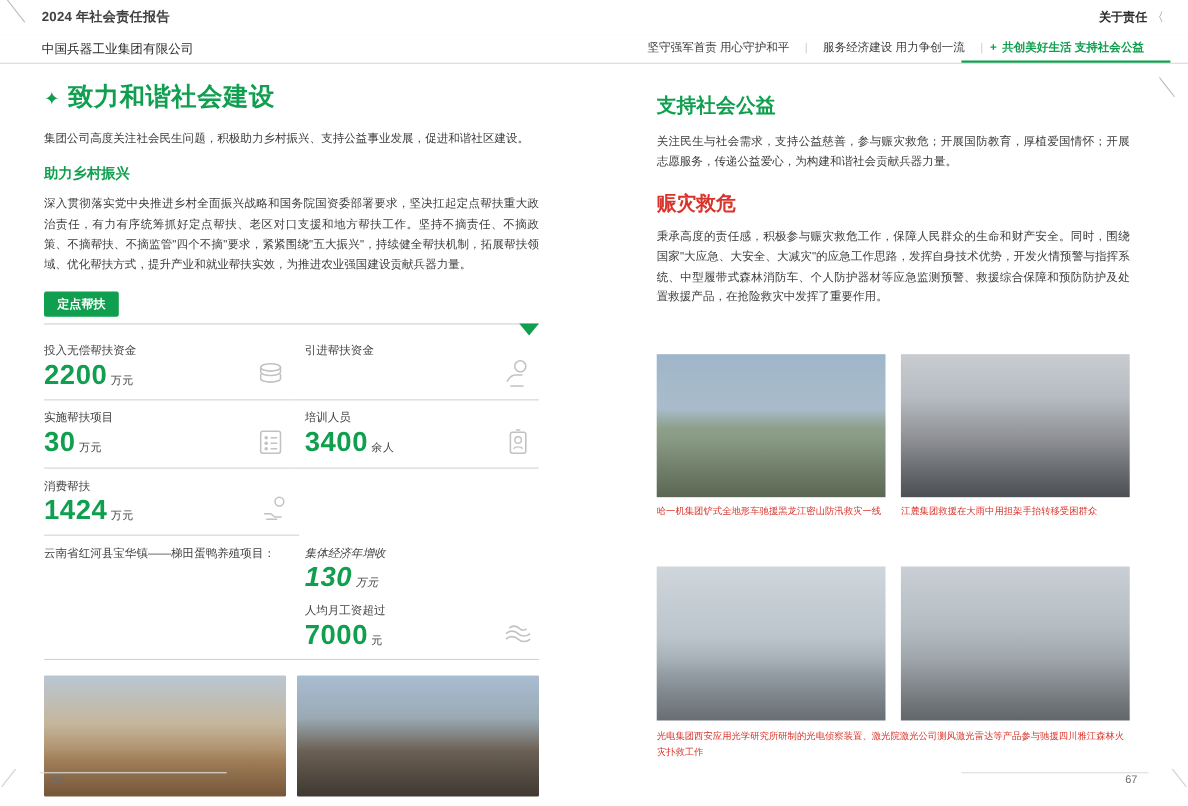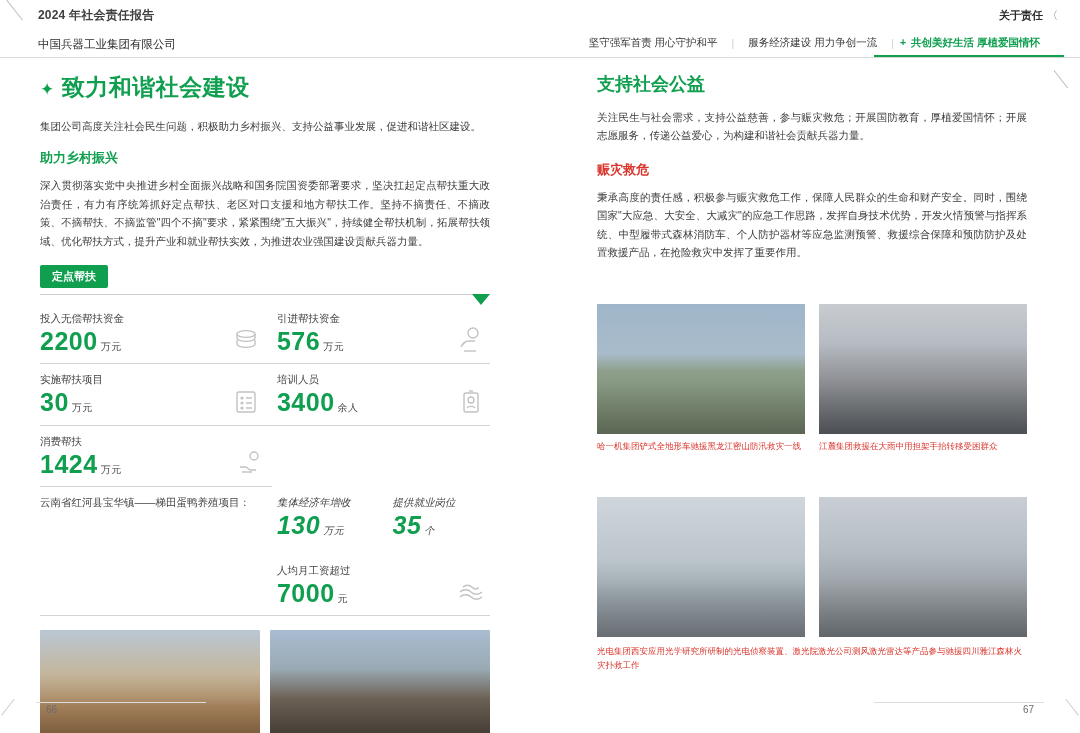--- a/index.html
+++ b/index.html
@@ -68,39 +68,39 @@
     position:absolute; right:0; top:31px; width:26px; height:26px; overflow:hidden;
   }
   .corner-tr:after{
     content:""; position:absolute; right:-16px; top:8px;
     width:42px; height:42px; border-left:1px solid #bdbdbd;
     transform:rotate(-38deg); transform-origin:left top;
   }
 
   
   .col-left { position:absolute; left:40px; top:72px; width:450px; }
-  .col-right { position:absolute; left:597px; top:72px; width:430px; }
+  .col-right { position:absolute; left:597px; top:84px; width:430px; }
 
   h1.main-title {
     font-size:23px; color:#0f9f4f; font-weight:bold;
     margin:0 0 14px 0; letter-spacing:.5px;
   }
   .title-star { font-size:17px; margin-right:7px; color:#0f9f4f;}
   p.body {
     font-size:10.5px; line-height:1.75; color:#3c3c3c; margin:0 0 11px 0;
     text-align:justify;
   }
   h2.sec {
     font-size:13px; color:#0f9f4f; font-weight:bold; margin:14px 0 9px 0;
   }
   h2.sec-r {
     font-size:18px; color:#0f9f4f; font-weight:bold; margin:0 0 12px 0;
   }
   h3.sub {
-    font-size:13px; color:#d9342b; font-weight:bold; margin:16px 0 9px 0;
+    font-size:18px; color:#d9342b; font-weight:bold; margin:16px 0 9px 0;
   }
 
   
   .tag {
     display:inline-block; background:#0f9f4f; color:#fff;
     font-size:11px; font-weight:bold; padding:4px 12px; border-radius:2px;
     margin:4px 0 2px 0;
   }
   .tag-rule { height:1px; background:#cfcfcf; margin-top:4px; position:relative;}
   .tag-rule:after{
@@ -193,21 +193,21 @@
   </div>
 
   <div class="navbar">
     <div class="company">中国兵器工业集团有限公司</div>
     <div class="nav-items">
       <span class="nav-it">坚守强军首责 用心守护和平</span>
       <span class="sep">|</span>
       <span class="nav-it">服务经济建设 用力争创一流</span>
       <span class="sep">|</span>
       <span class="nav-active">
-        <span class="plus">+</span><span>共创美好生活 厚植爱国情怀</span>
+        <span class="plus">+</span><span>共创美好生活 支持社会公益</span>
       </span>
     </div>
     <div class="nav-underline"></div>
     <div class="corner-tr"></div>
   </div>
 
   <div class="col-left">
 
     <h1 class="main-title">
       <span class="title-star">✦</span><span>致力和谐社会建设</span>
@@ -233,21 +233,20 @@
           <div class="icon-box">
             <svg viewBox="0 0 30 30" width="30" height="30">
                 <ellipse cx="15" cy="9" rx="9" ry="3.4" fill="none" stroke="#c2c2c2" stroke-width="1.4"></ellipse>
                 <path d="M6 9v4c0 1.9 4 3.4 9 3.4s9-1.5 9-3.4V9" fill="none" stroke="#c2c2c2" stroke-width="1.4"></path>
                 <path d="M6 15v4c0 1.9 4 3.4 9 3.4s9-1.5 9-3.4v-4" fill="none" stroke="#c2c2c2" stroke-width="1.4"></path>
               </svg>
           </div>
         </div>
         <div class="scell right">
           <div class="slabel">引进帮扶资金</div>
-          <div class="sval"><span>576</span><span class="sunit">万元</span></div>
           <div class="icon-box">
             <svg viewBox="0 0 30 30" width="30" height="30">
                 <circle cx="17" cy="8" r="5" fill="none" stroke="#c2c2c2" stroke-width="1.4"></circle>
                 <path d="M5 22c2-4 5-6 8-6h6" fill="none" stroke="#c2c2c2" stroke-width="1.4"></path>
                 <path d="M8 26h12" stroke="#c2c2c2" stroke-width="1.4" fill="none"></path>
               </svg>
           </div>
         </div>
       </div>
 
@@ -296,26 +295,22 @@
       <div class="srow">
         <div class="scell left">
           <div class="slabel">云南省红河县宝华镇——梯田蛋鸭养殖项目：</div>
         </div>
         <div class="scell right">
           <div class="twocol-in">
             <div class="u">
               <div class="slabel">集体经济年增收</div>
               <div class="sval"><span>130</span><span class="sunit">万元</span></div>
             </div>
-            <div class="u">
-              <div class="slabel">提供就业岗位</div>
-              <div class="sval"><span>35</span><span class="sunit">个</span></div>
-            </div>
-          </div>
-          <div style="margin-top:24px;">
+          </div>
+          <div style="margin-top:8px;">
             <div class="slabel">人均月工资超过</div>
             <div class="sval"><span>7000</span><span class="sunit">元</span></div>
           </div>
           <div class="icon-box" style="bottom:10px;">
             <svg viewBox="0 0 30 30" width="30" height="30">
                 <path d="M4 22c3-3 8-3 11 0 3 3 8 3 11 0" fill="none" stroke="#c2c2c2" stroke-width="1.4"></path>
                 <path d="M4 17c3-3 8-3 11 0 3 3 8 3 11 0" fill="none" stroke="#c2c2c2" stroke-width="1.4"></path>
                 <path d="M7 12c2.4-2.4 6.4-2.4 8.8 0 2.4 2.4 5 2.4 7 .6" fill="none" stroke="#c2c2c2" stroke-width="1.4"></path>
               </svg>
           </div>

